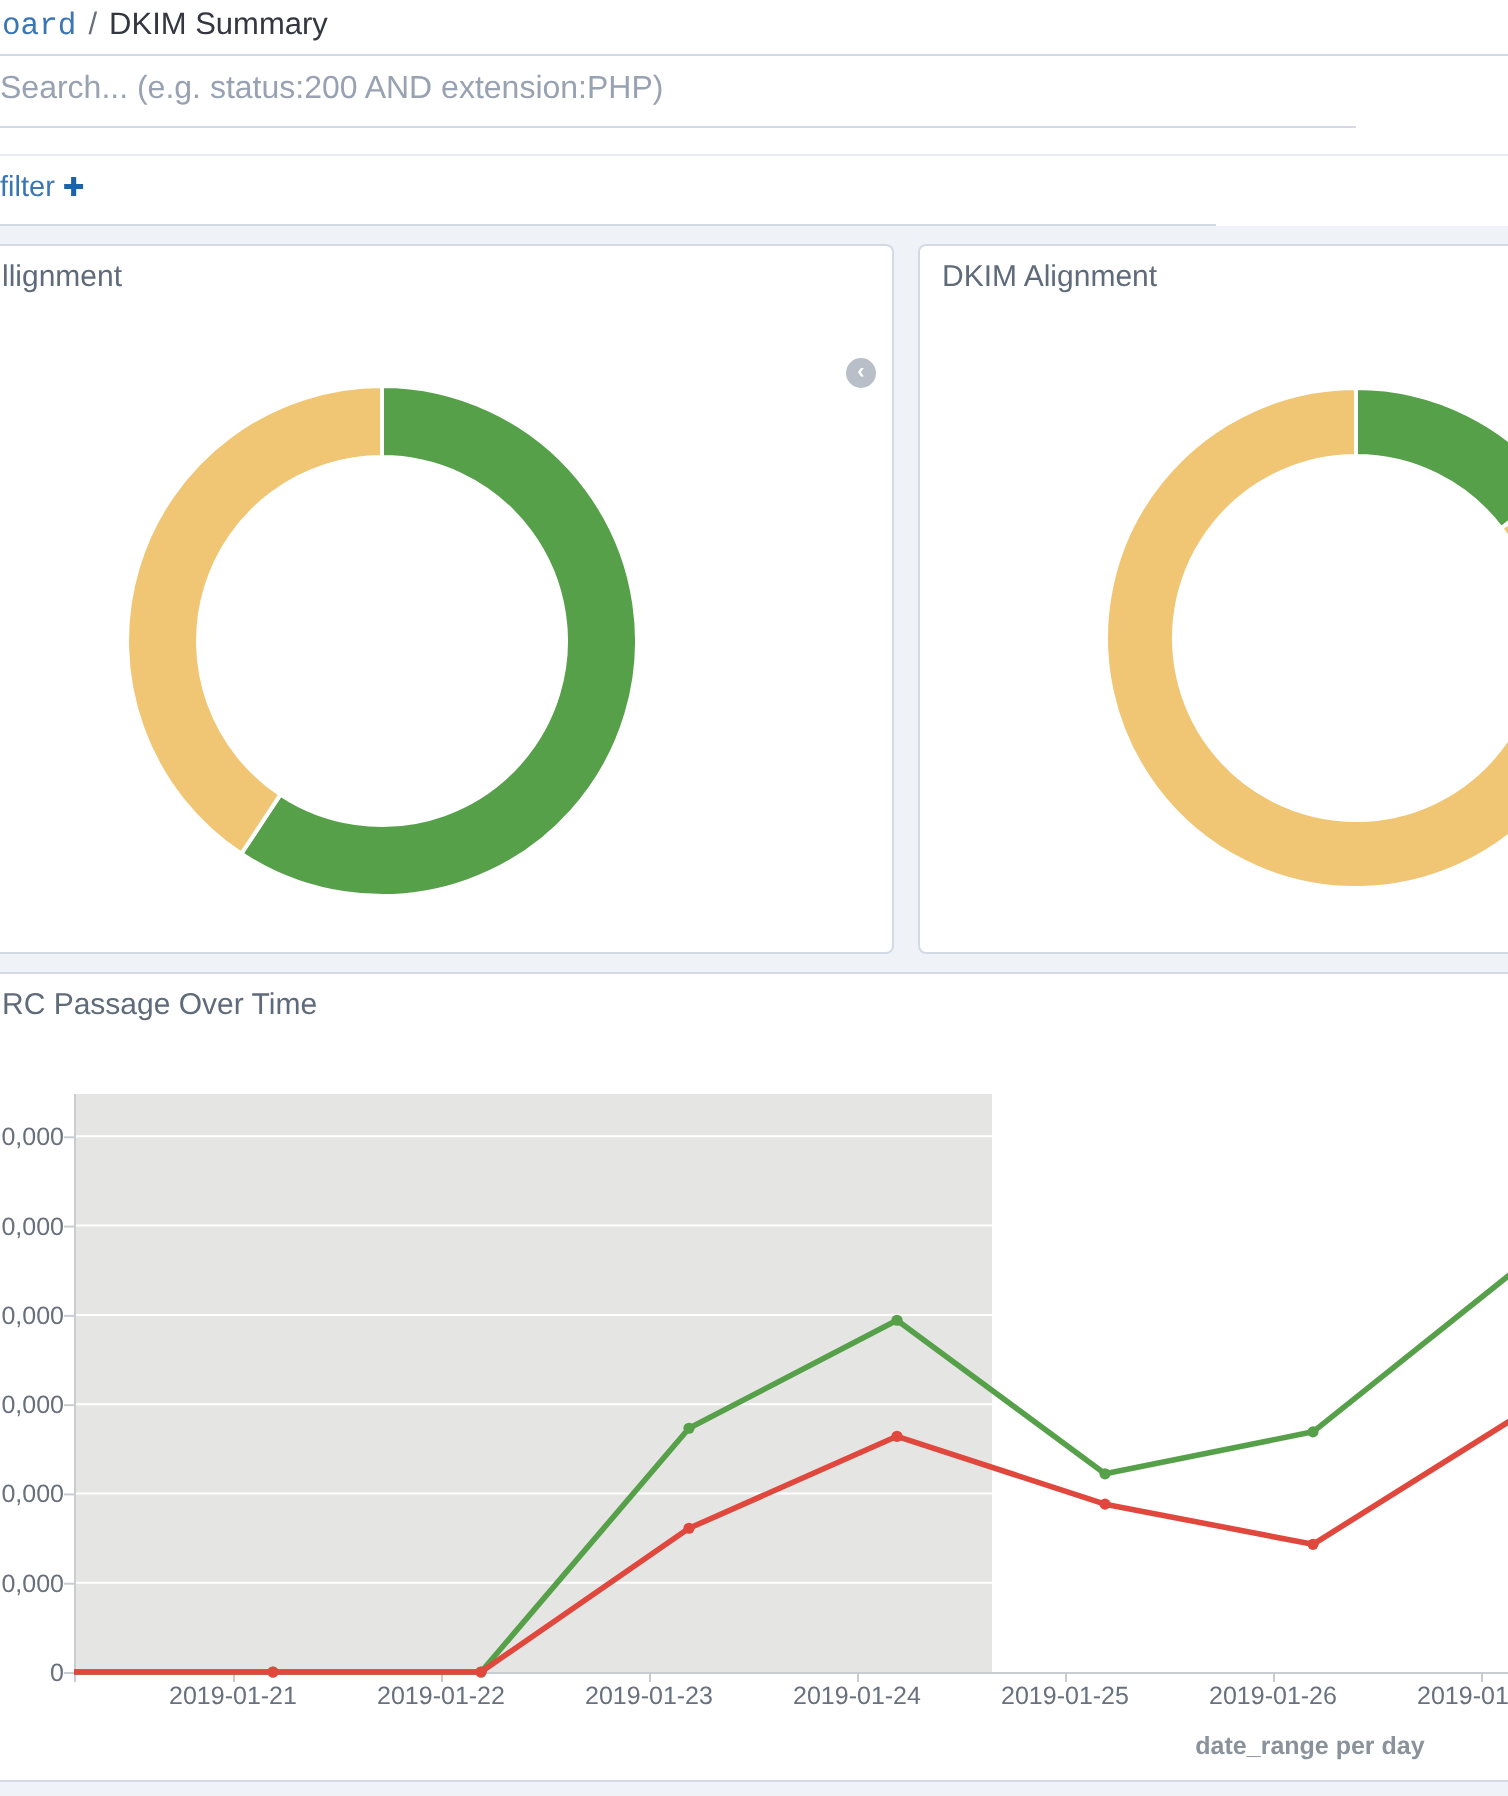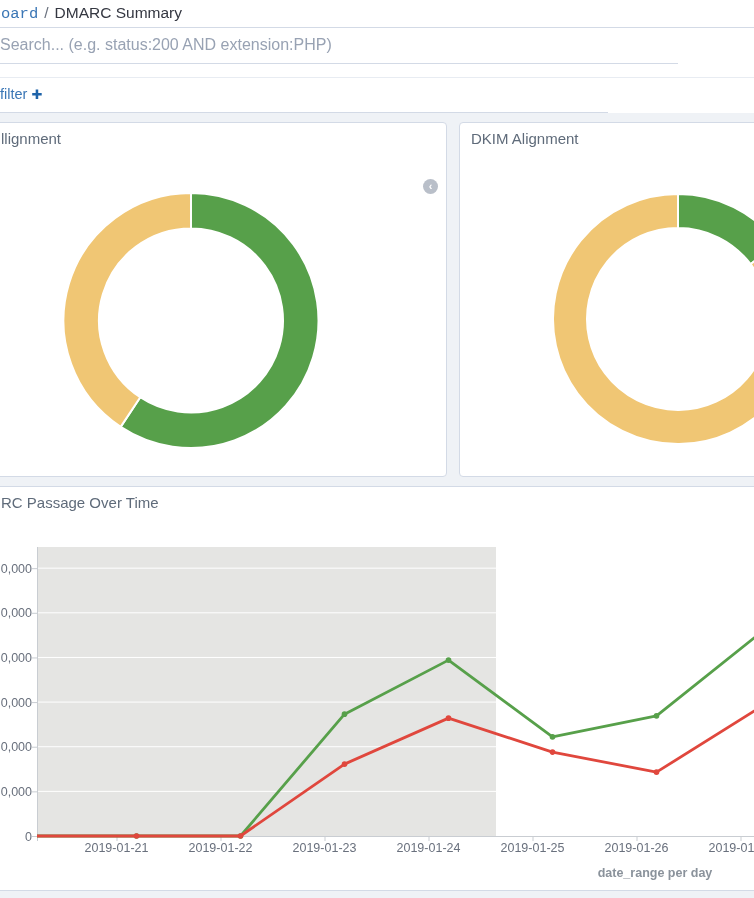--- a/index.html
+++ b/index.html
@@ -33,21 +33,21 @@
   .legend-toggle{left:423px;top:179px;width:15px;height:15px;border-radius:50%;
        background:#B9BFC9;cursor:pointer;text-align:center;}
   .legend-toggle span{color:#fff;font-size:11px;font-weight:bold;line-height:15px;display:block;}
   svg{display:block;}
 </style>
 </head>
 <body>
 
 <div class="abs breadcrumb-row">
   <div class="abs breadcrumb">
-    <span class="crumb-link">oard</span><span class="crumb-sep">/</span><span class="crumb-current">DMARC Summary</span>
+    <span class="crumb-link">oard</span><span class="crumb-sep">/</span><span class="crumb-current">DKIM Summary</span>
   </div>
 </div>
 
 <div class="abs search-row">
   <input type="text" value="" placeholder="Search... (e.g. status:200 AND extension:PHP)" style="">
 </div>
 
 <div class="abs white-strip"></div>
 
 <div class="abs filter-bar">

